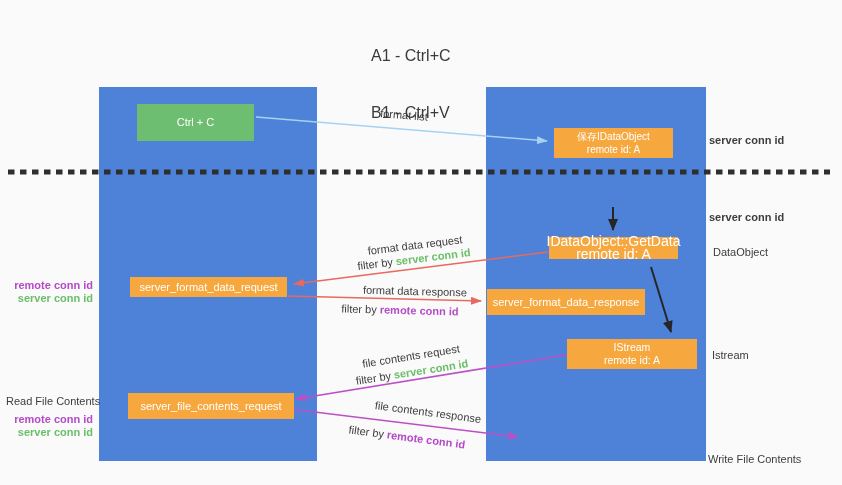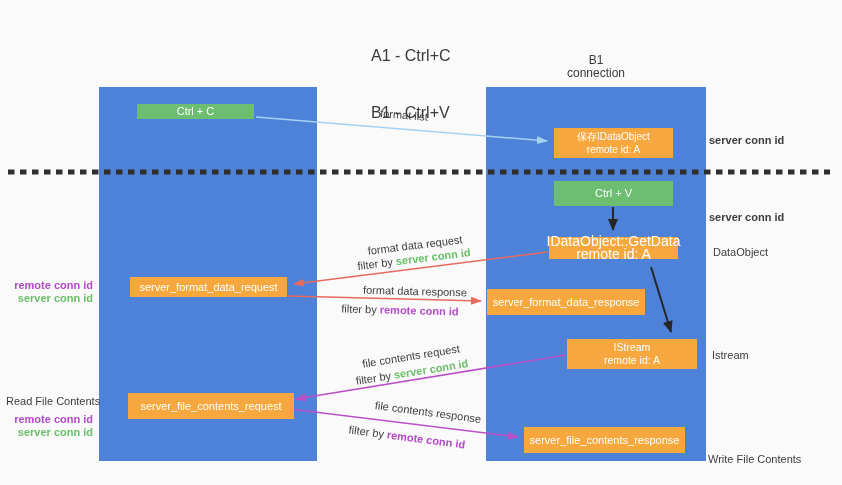--- a/index.html
+++ b/index.html
@@ -55,21 +55,21 @@
     justify-content: center;
     color: #ffffff;
     font-size: 11px;
     line-height: 13px;
     text-align: center;
     z-index: 10;
     white-space: nowrap;
   }
   .node.green { background: #6dbe71; }
   .node.orange { background: #f6a83f; }
-  .node.ctrl-c   { left: 137px; top: 104px; width: 117px; height: 15px; }
+  .node.ctrl-c   { left: 137px; top: 104px; width: 117px; height: 37px; }
   .node.save-obj { left: 554px; top: 128px; width: 119px; height: 30px; font-size: 10px; }
   .node.ctrl-v   { left: 554px; top: 181px; width: 119px; height: 25px; }
   .node.getdata  { left: 549px; top: 237px; width: 129px; height: 22px; font-size: 14px; }
   .node.fmt-req  { left: 130px; top: 277px; width: 157px; height: 20px; }
   .node.fmt-resp { left: 487px; top: 289px; width: 158px; height: 26px; }
   .node.istream  { left: 567px; top: 339px; width: 130px; height: 30px; font-size: 10.5px; }
   .node.file-req { left: 128px; top: 393px; width: 166px; height: 26px; }
   .node.file-resp{ left: 524px; top: 427px; width: 161px; height: 26px; }
   .edge-label {
     position: absolute;
@@ -103,24 +103,20 @@
 </head>
 <body>
 
 <div class="canvas">
 
   <div class="title">
     <div>A1 - Ctrl+C</div>
     <div>B1 - Ctrl+V</div>
   </div>
 
-  <div class="col-header b">
-    <div>B1</div>
-    <div>connection</div>
-  </div>
 
   <div class="column a"></div>
   <div class="column b"></div>
 
   <svg class="overlay" viewBox="0 0 842 485">
     <defs>
       <marker id="ah-blue" markerWidth="11" markerHeight="8" refX="10" refY="4" orient="auto" markerUnits="userSpaceOnUse">
         <path d="M0,0 L11,4 L0,8 z" fill="#a6d2f2"></path>
       </marker>
       <marker id="ah-red" markerWidth="11" markerHeight="8" refX="10" refY="4" orient="auto" markerUnits="userSpaceOnUse">
@@ -153,23 +149,20 @@
 
   <div class="node green ctrl-c">
     <span>Ctrl + C</span>
   </div>
 
   <div class="node orange save-obj">
     <span>保存IDataObject</span>
     <span>remote id: A</span>
   </div>
 
-  <div class="node green ctrl-v">
-    <span>Ctrl + V</span>
-  </div>
 
   <div class="node orange getdata">
     <span>IDataObject::GetData</span>
     <span>remote id: A</span>
   </div>
 
   <div class="node orange fmt-req">
     <span>server_format_data_request</span>
   </div>
 
@@ -179,23 +172,20 @@
 
   <div class="node orange istream">
     <span>IStream</span>
     <span>remote id: A</span>
   </div>
 
   <div class="node orange file-req">
     <span>server_file_contents_request</span>
   </div>
 
-  <div class="node orange file-resp">
-    <span>server_file_contents_response</span>
-  </div>
 
   <div class="edge-label" style="left:404px; top:115px; transform:translate(-50%,-50%) rotate(4.5deg);">format list</div>
 
   <div class="edge-label" style="left:415px; top:245px; transform:translate(-50%,-50%) rotate(-7deg);">format data request</div>
 
   <div class="edge-label" style="left:414px; top:259px; transform:translate(-50%,-50%) rotate(-7deg);">
     <span>filter by</span><span class="green-text filter-part">server conn id</span>
   </div>
 
   <div class="edge-label" style="left:415px; top:291px; transform:translate(-50%,-50%) rotate(1.5deg);">format data response</div>

